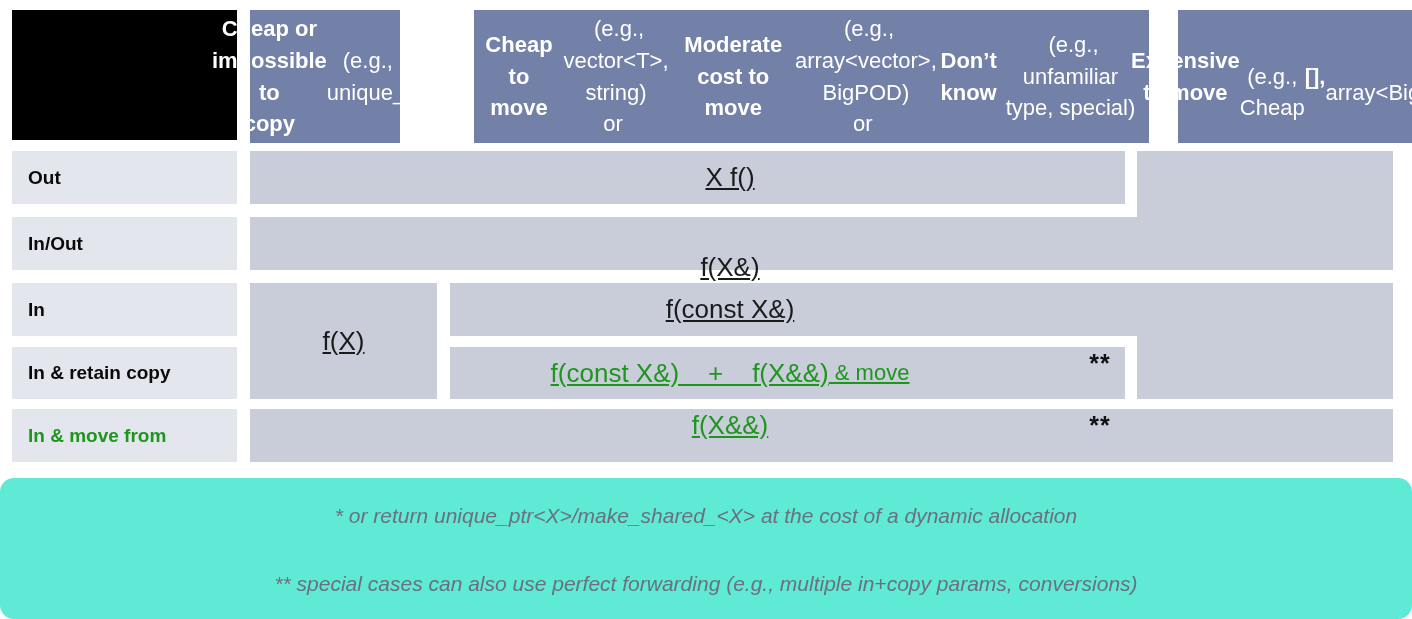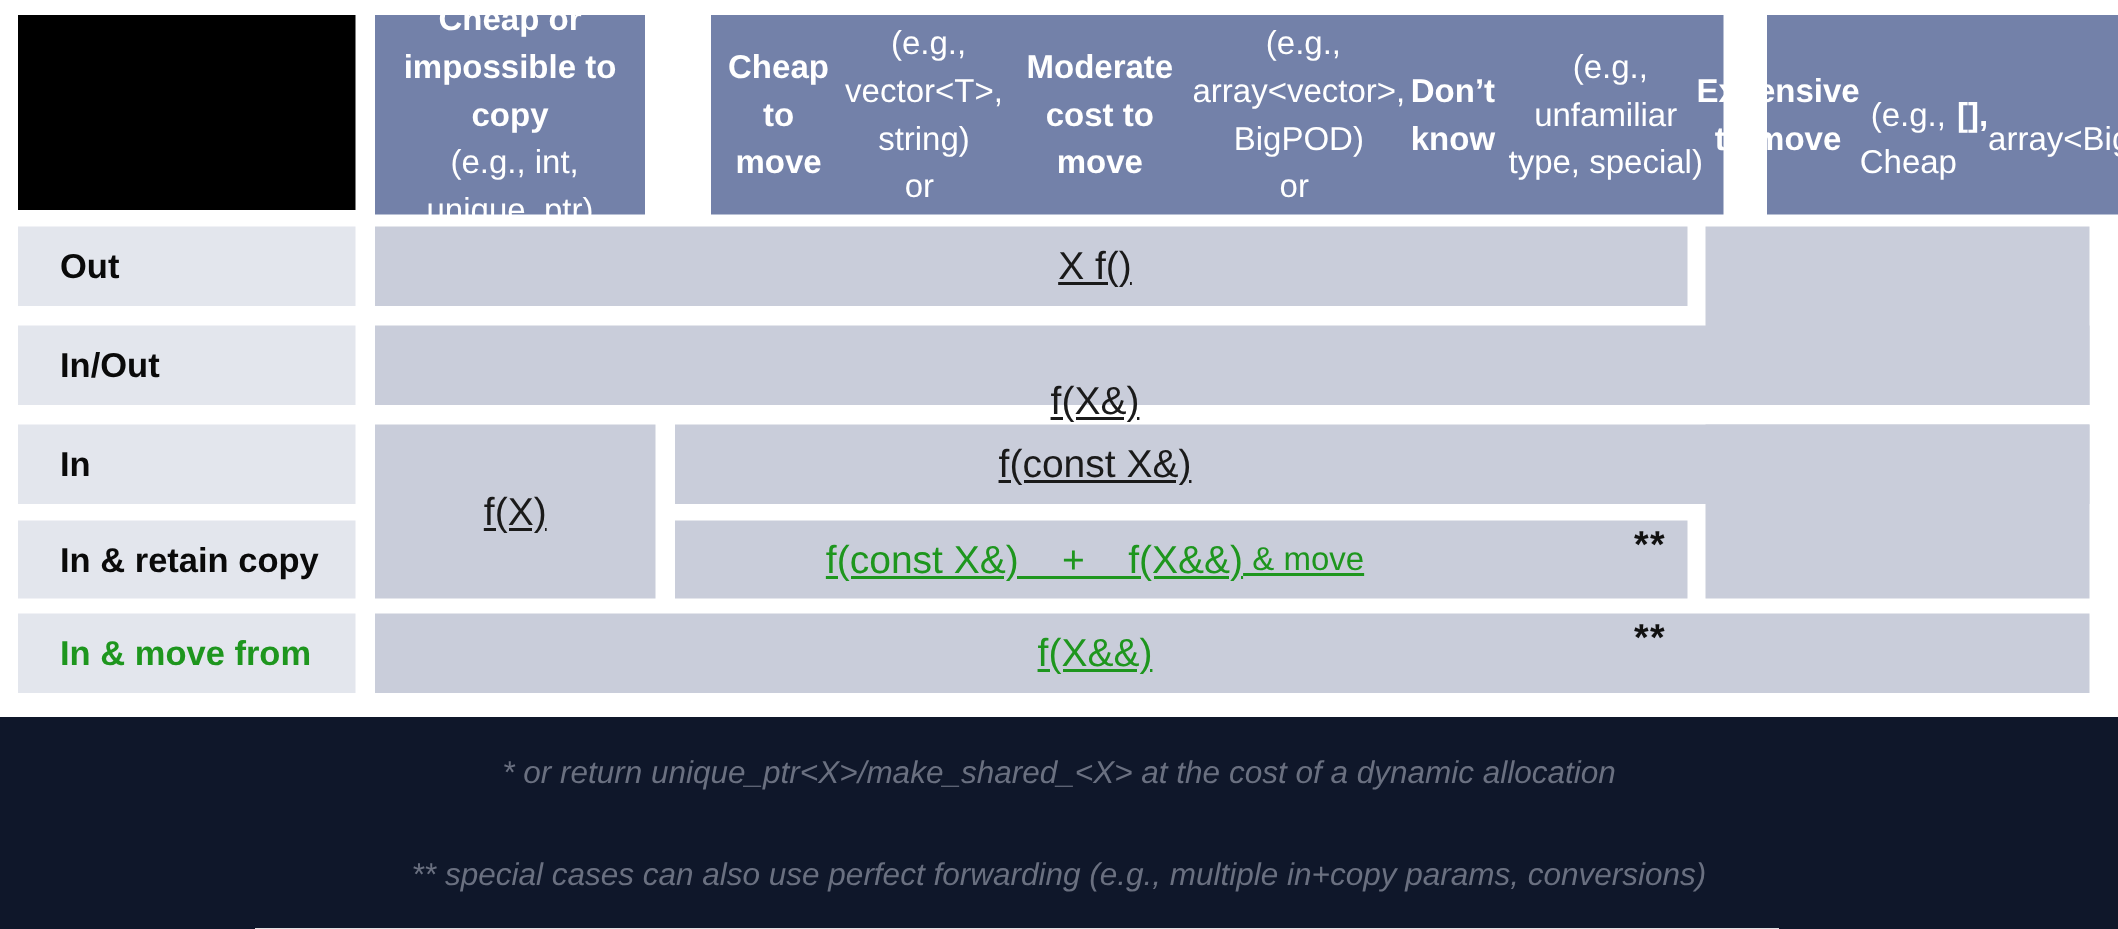--- a/index.html
+++ b/index.html
@@ -9,30 +9,30 @@
   }
   .blackbox { position:absolute; left:12px; top:10px; width:225px; height:130px; background:#000000; }
 
   .hdr {
     position:absolute; top:10px; height:133px; box-sizing:border-box;
     background:var(--header_bg); color:#ffffff;
     display:flex; align-items:center; justify-content:center;
     text-align:center; white-space:pre-wrap;
     font-size:22px; line-height:1.45; padding:0 6px;
   }
-  .hdr-col1 { left:250px; width:180px;flex-direction:column; }
+  .hdr-col1 { left:250px; width:150px; }
   .hdr-col2 { left:474px; width:675px; }
   .hdr-col3 { left:1178px; width:263px; }
   .hdr .b { font-weight:bold; }
 
   .rowlabel {
     position:absolute; left:12px; width:225px; height:53px; box-sizing:border-box;
     background:var(--label_bg); color:#0a0a0a;
-    display:flex; align-items:center; padding-left:28px;
-    font-weight:bold; font-size:23px;
+    display:flex; align-items:center; padding-left:16px;
+    font-weight:bold; font-size:19px;
   }
   .rl-out    { top:151px; }
   .rl-inout  { top:217px; }
   .rl-in     { top:283px; }
   .rl-retain { top:347px; height:52px; }
   .rl-move   { top:409px; color:var(--green); }
 
   .cell { position:absolute; background:var(--cell_bg); }
   .cell-out     { left:250px;  top:151px; width:875px;  height:53px; }
   .cell-col3-a  { left:1137px; top:151px; width:256px;  height:119px; }
@@ -45,33 +45,33 @@
 
   .codeline {
     position:absolute; left:250px; width:960px; height:53px;
     display:flex; align-items:center; justify-content:center;
     font-size:26px; color:#1a1a1a; white-space:pre;text-decoration:underline;
   }
   .cl-out    { top:151px; }
   .cl-inout  { top:217px;margin-top:24px; }
   .cl-in     { top:283px; }
   .cl-retain { top:347px; height:52px; }
-  .cl-move   { top:409px; }
+  .cl-move   { top:399px; }
   .cl-fx     { left:250px; width:187px; top:283px; height:116px; }
   .green-text { color:var(--green); }
   .codeline .sm { font-size:22px; }
 
   .marker {
     position:absolute; width:40px; text-align:center;
     font-weight:bold; font-size:25px; color:#111111; letter-spacing:1px;
   }
   .mk-retain { left:1080px; top:349px; }
   .mk-move   { left:1080px; top:411px; }
 
-  .footer { position:absolute; left:0; top:478px; width:1412px; height:141px; background:#0f172a; }
+  .footer { position:absolute; left:0; top:478px; width:1412px; height:141px; background:#5eead4;border-radius:14px; }
   .footnote {
     position:absolute; left:0; width:100%; text-align:center;
     font-style:italic; font-size:21px; color:var(--footnote_text);
   }
   .fn-1 { top:26px; }
   .fn-2 { top:94px; }
 </style>
 </head>
 <body>
 

